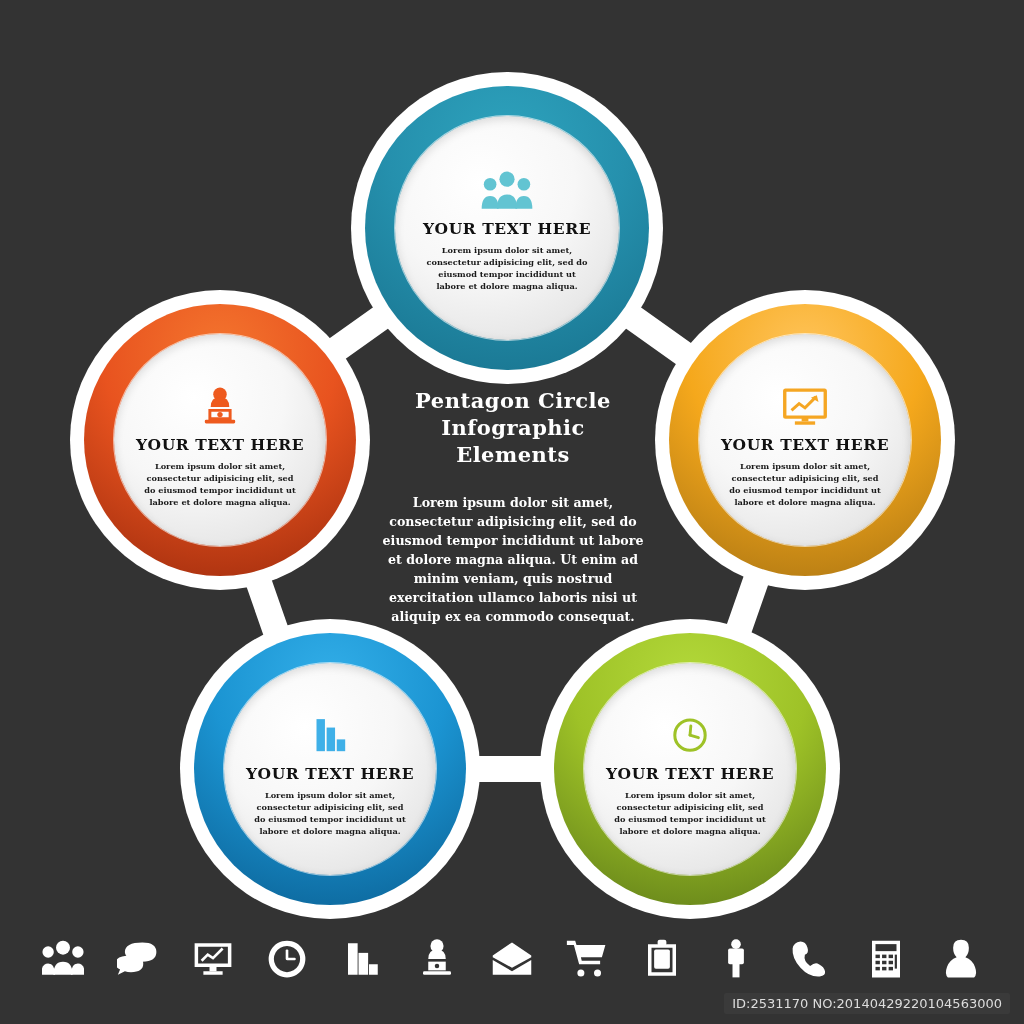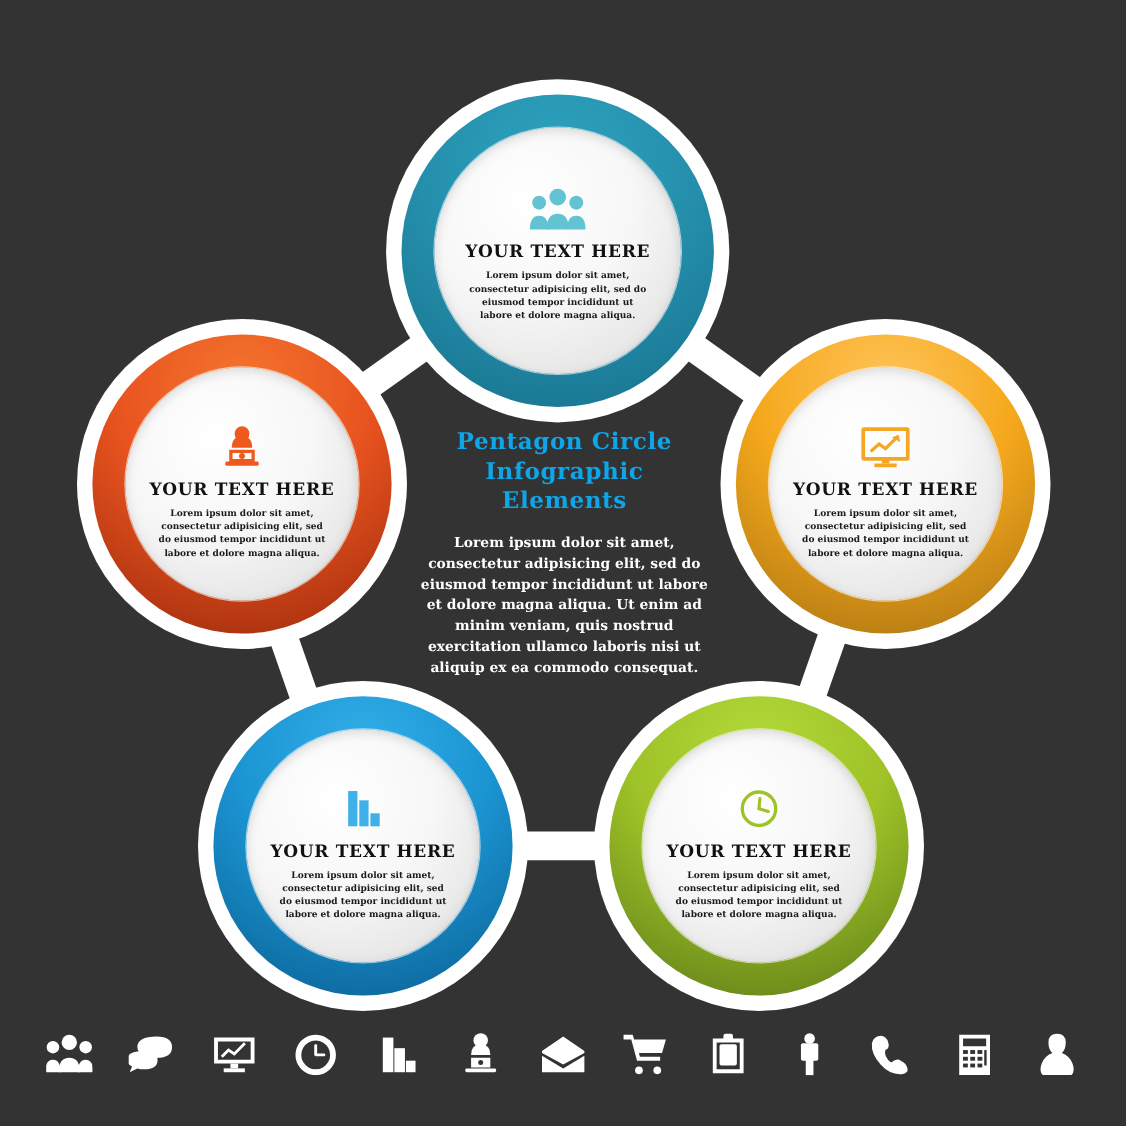--- a/index.html
+++ b/index.html
@@ -71,24 +71,24 @@
   
   .center-block{
     position:absolute;
     left:382px;top:388px;width:262px;
     text-align:center;
     pointer-events:none;
   }
   .center-title{
     font-family:"DejaVu Serif", serif;
     font-weight:bold;
-    color:#0ea5e9;
+    color:#ffffff;
     font-size:21px;
     line-height:1.28;
-    margin:0 0 14px 0;
+    margin:0 0 24px 0;
     letter-spacing:0.5px;
   }
   .center-body{
     font-family:"DejaVu Serif", serif;
     font-weight:bold;
     color:#ffffff;
     font-size:12.6px;
     line-height:1.52;
     margin:0;
   }
@@ -364,15 +364,16 @@
       <svg viewBox="0 0 48 48">
           <g>
         <path d="M24 2 q9 0 9 9 q0 7 -4 11 q8 3 11 11 q3 8 -1 12 h-30 q-4 -4 -1 -12 q3 -8 11 -11 q-4 -4 -4 -11 q0 -9 9 -9 z"></path>
       </g>
         </svg>
     </span>
 
   </div>
 
   <div class="footer">
+    <div class="idcode">ID:2531170 NO:20140429220104563000</div>
   </div>
 
 </div>
 
 </body></html>

